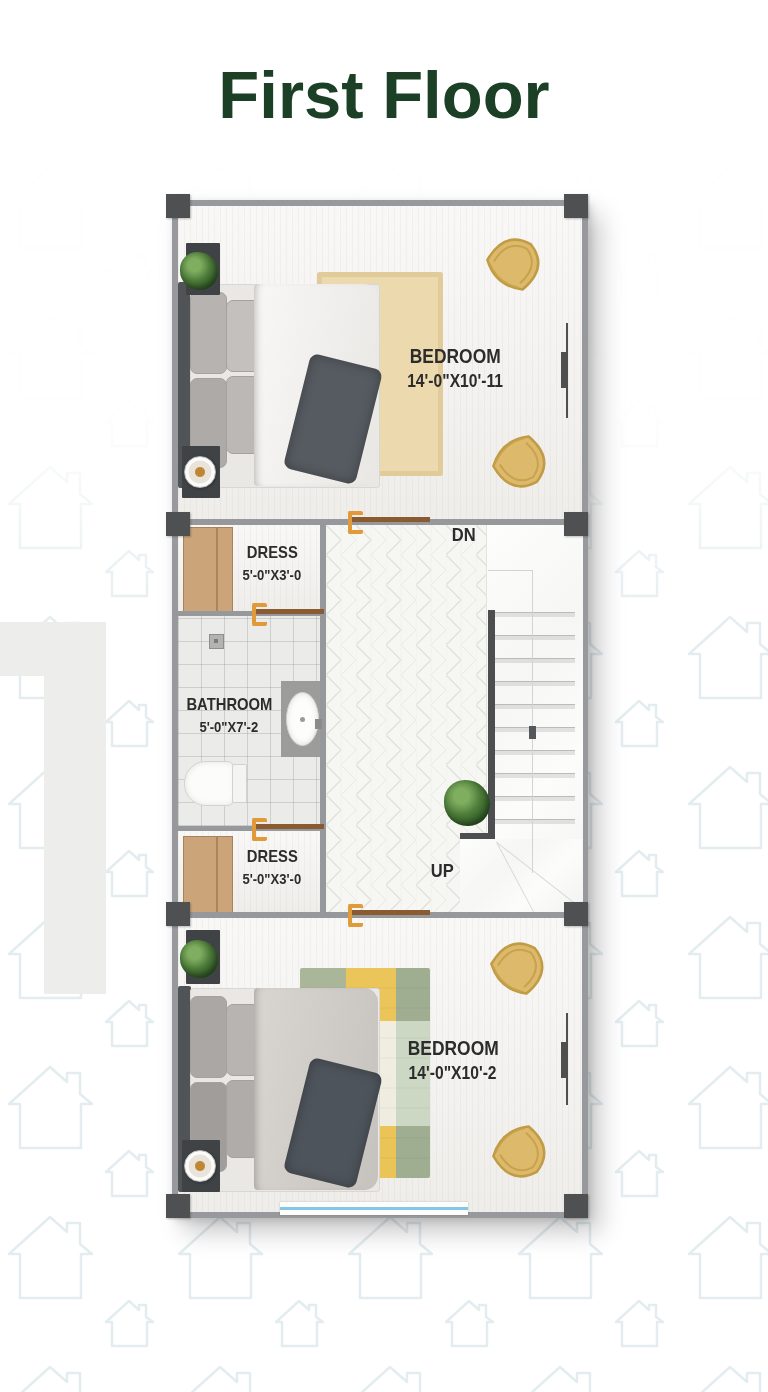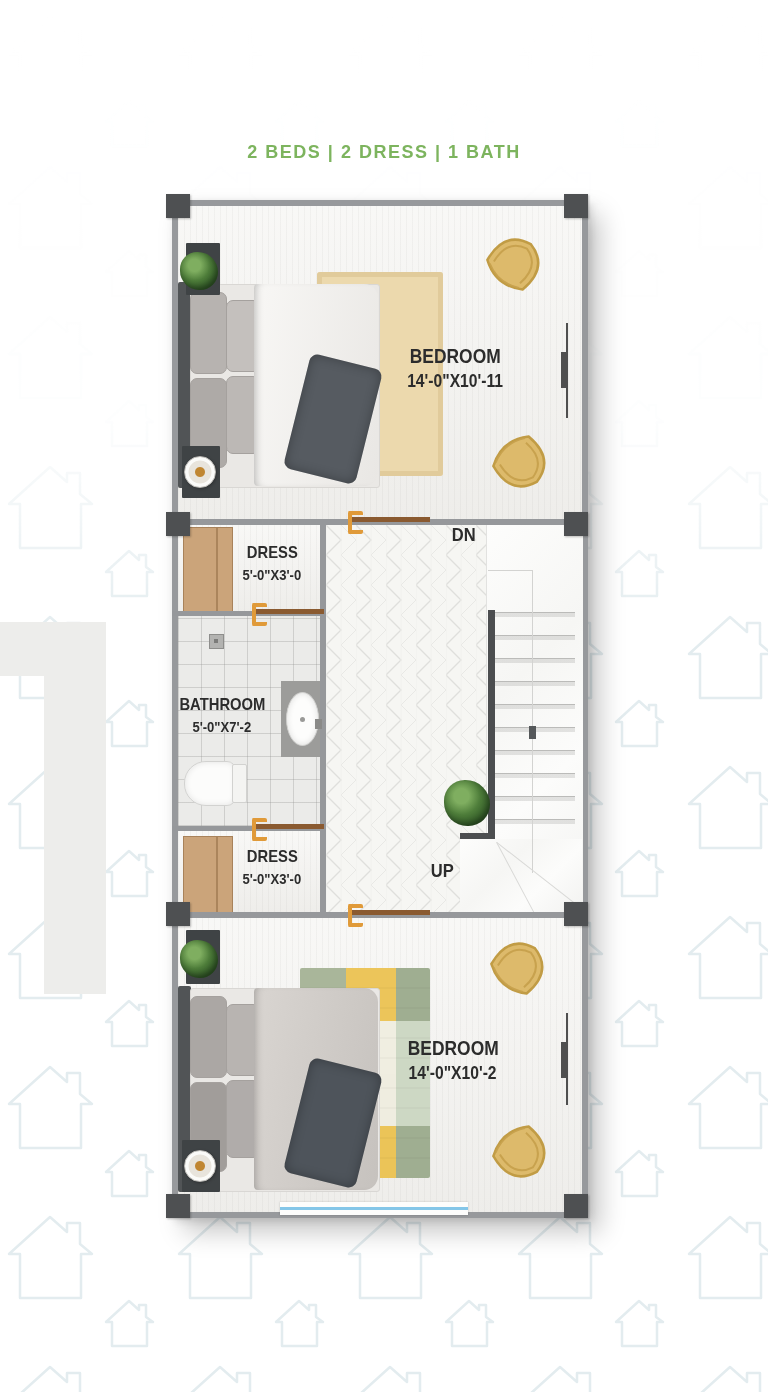--- a/index.html
+++ b/index.html
@@ -121,21 +121,21 @@
         <stop offset="1" stop-color="#fff"></stop>
       </linearGradient>
       <mask id="fadeMask">
           <rect width="768" height="1392" fill="url(#fadeGrad)"></rect>
         </mask>
     </defs>
     <rect width="768" height="1392" fill="url(#housePat)" mask="url(#fadeMask)"></rect>
     <polygon points="0,622 106,622 106,994 44,994 44,676 0,676" fill="#ededeb"></polygon>
   </svg>
 
-  <div class="abs subtitle">2 BEDS | 2 DRESS | 1 BATH</div>
+  <h1 class="abs title" style="margin:0;">First Floor</h1>
 
   <div class="abs frame"></div>
 
   <div class="abs wood" style="left:178px;top:206px;width:404px;height:313px;"></div>
   <div class="abs wood" style="left:178px;top:525px;width:142px;height:86px;"></div>
   <div class="abs tiles" style="left:178px;top:616px;width:142px;height:210px;"></div>
   <div class="abs wood" style="left:178px;top:831px;width:142px;height:81px;"></div>
   <div class="abs wood" style="left:178px;top:918px;width:404px;height:294px;"></div>
 
   <div class="abs hall" style="left:326px;top:525px;width:256px;height:387px;">
@@ -279,21 +279,21 @@
   <div class="abs win-blue" style="left:280px;top:1207px;width:188px;height:3px;"></div>
 
   <div class="abs room-label lbl-big" style="left:370px;top:344px;width:170px;">
     <span class="inner name">BEDROOM</span><br>
     <span class="inner dims">14'-0"X10'-11</span>
   </div>
   <div class="abs room-label lbl-small" style="left:210px;top:542px;width:124px;">
     <span class="inner name">DRESS</span><br>
     <span class="inner dims">5'-0"X3'-0</span>
   </div>
-  <div class="abs room-label lbl-small" style="left:160px;top:694px;width:124px;">
+  <div class="abs room-label lbl-small" style="left:167px;top:694px;width:124px;">
     <span class="inner name">BATHROOM</span><br>
     <span class="inner dims">5'-0"X7'-2</span>
   </div>
   <div class="abs room-label lbl-small" style="left:210px;top:846px;width:124px;">
     <span class="inner name">DRESS</span><br>
     <span class="inner dims">5'-0"X3'-0</span>
   </div>
   <div class="abs room-label lbl-big" style="left:368px;top:1036px;width:170px;">
     <span class="inner name">BEDROOM</span><br>
     <span class="inner dims">14'-0"X10'-2</span>

